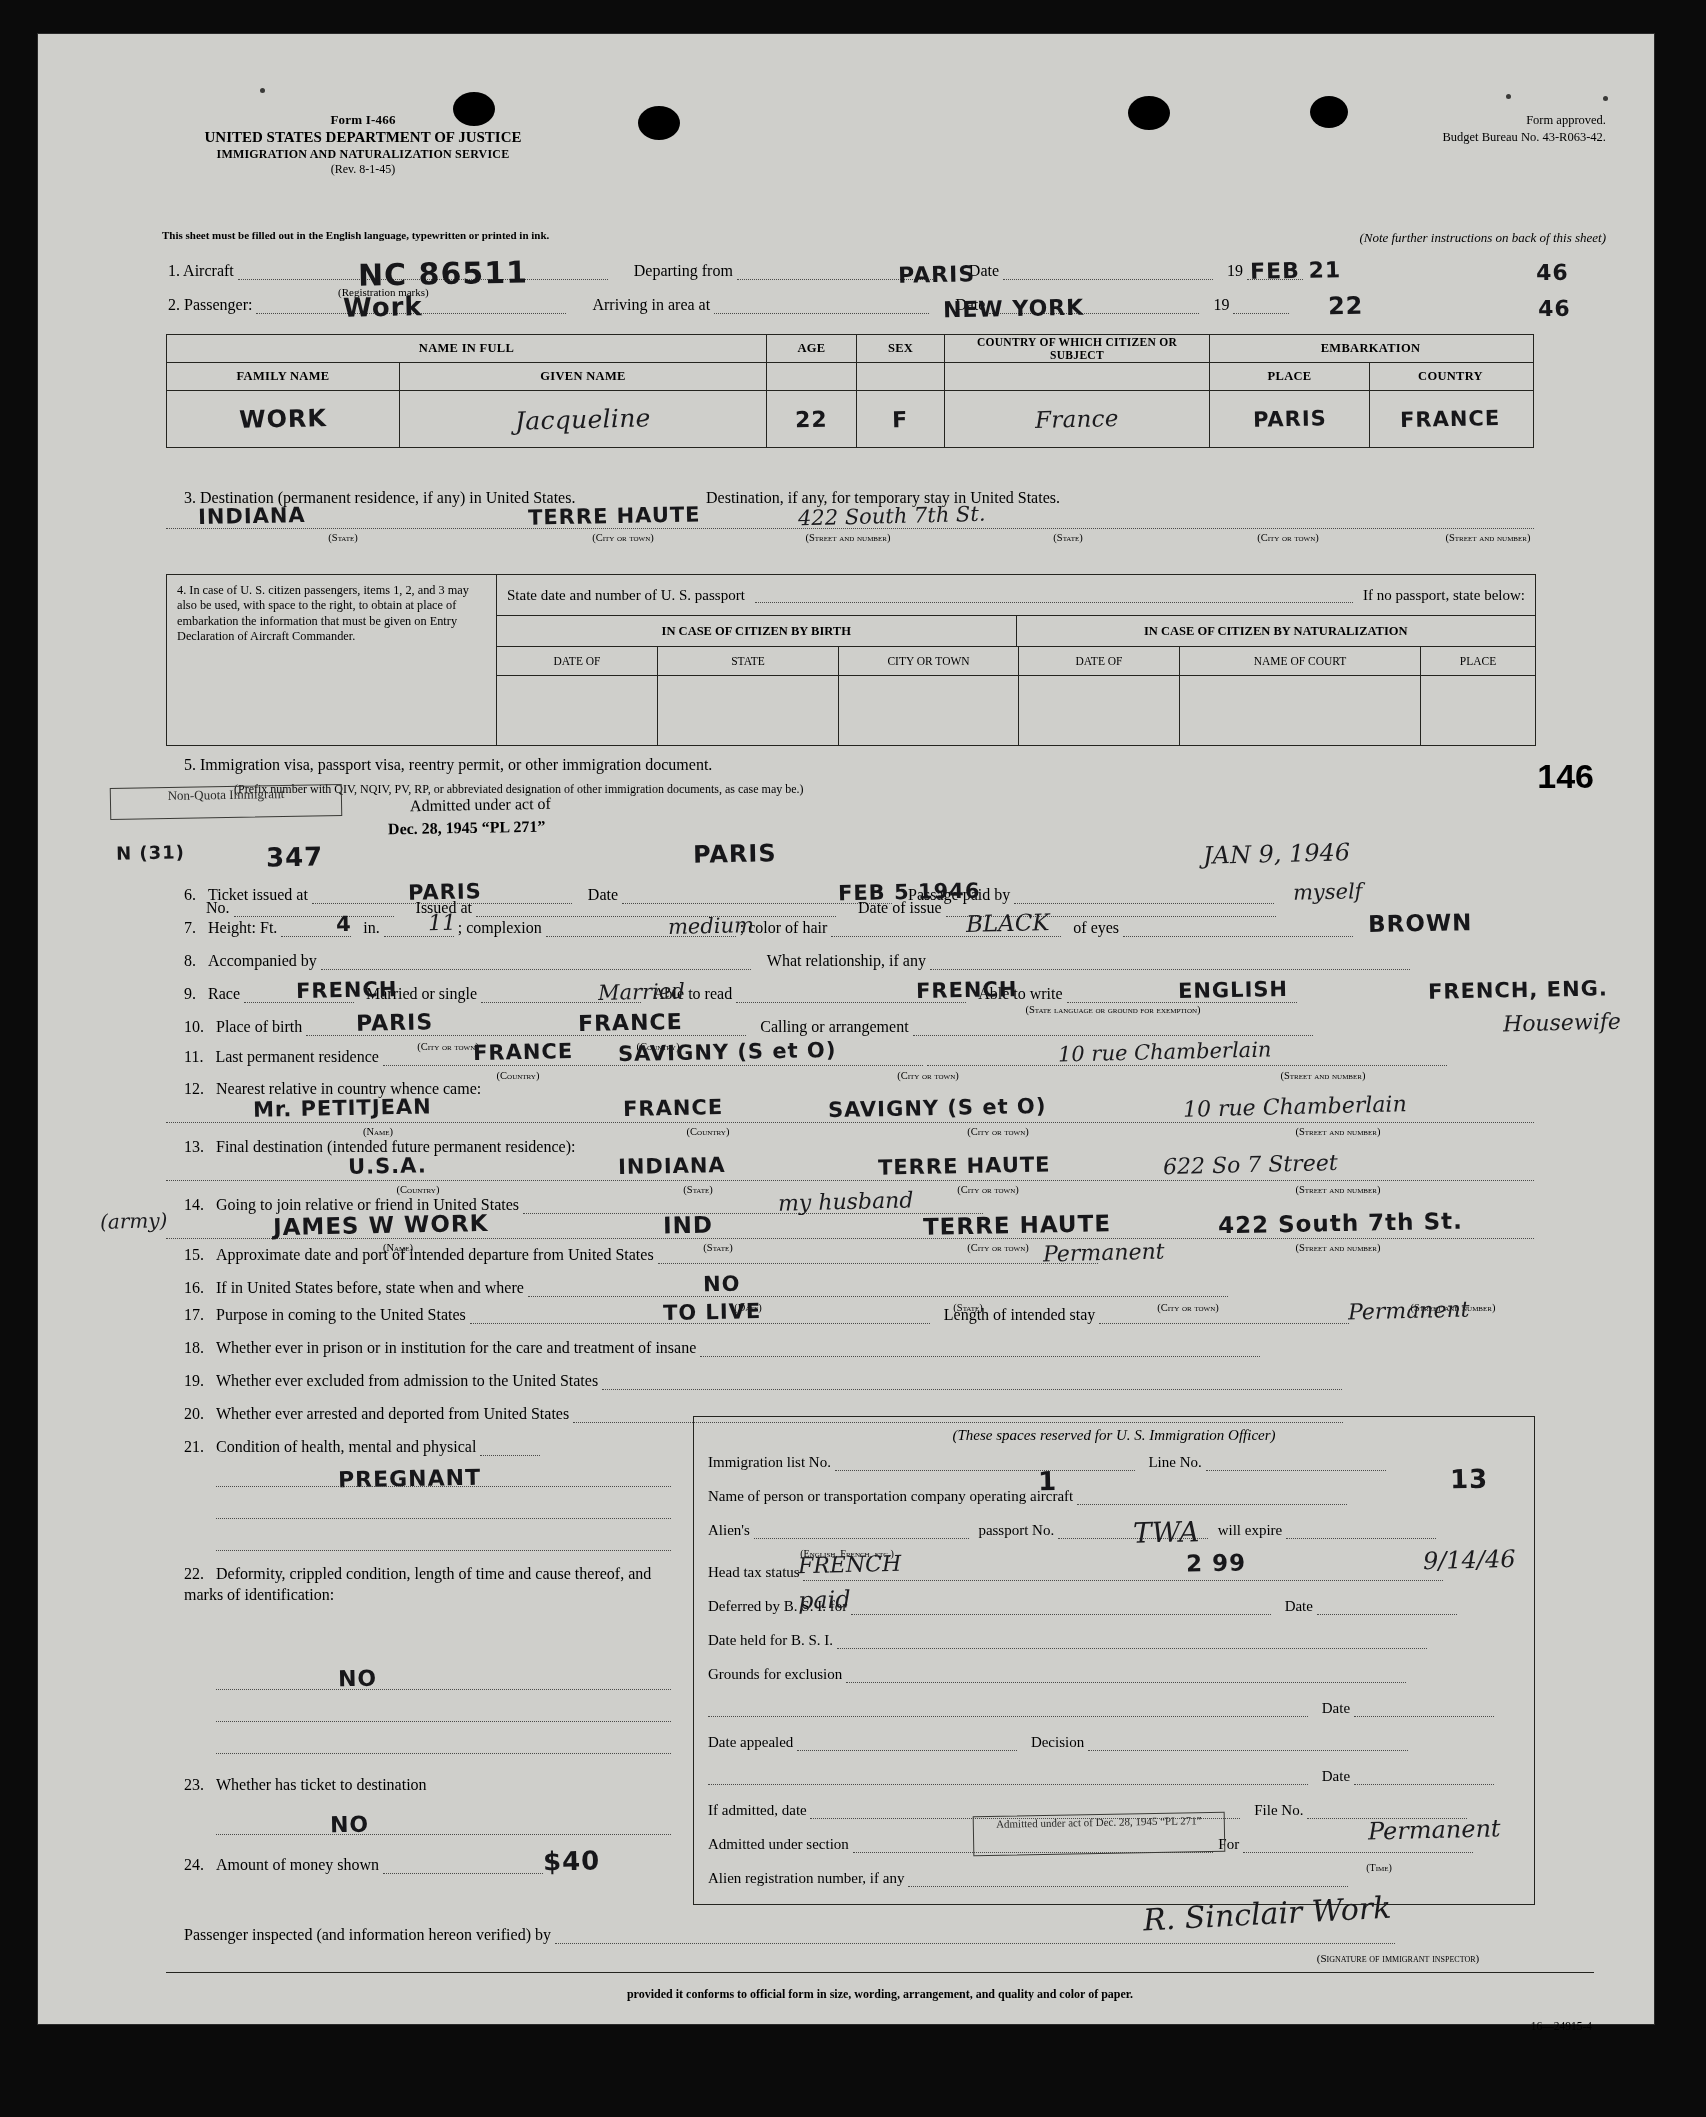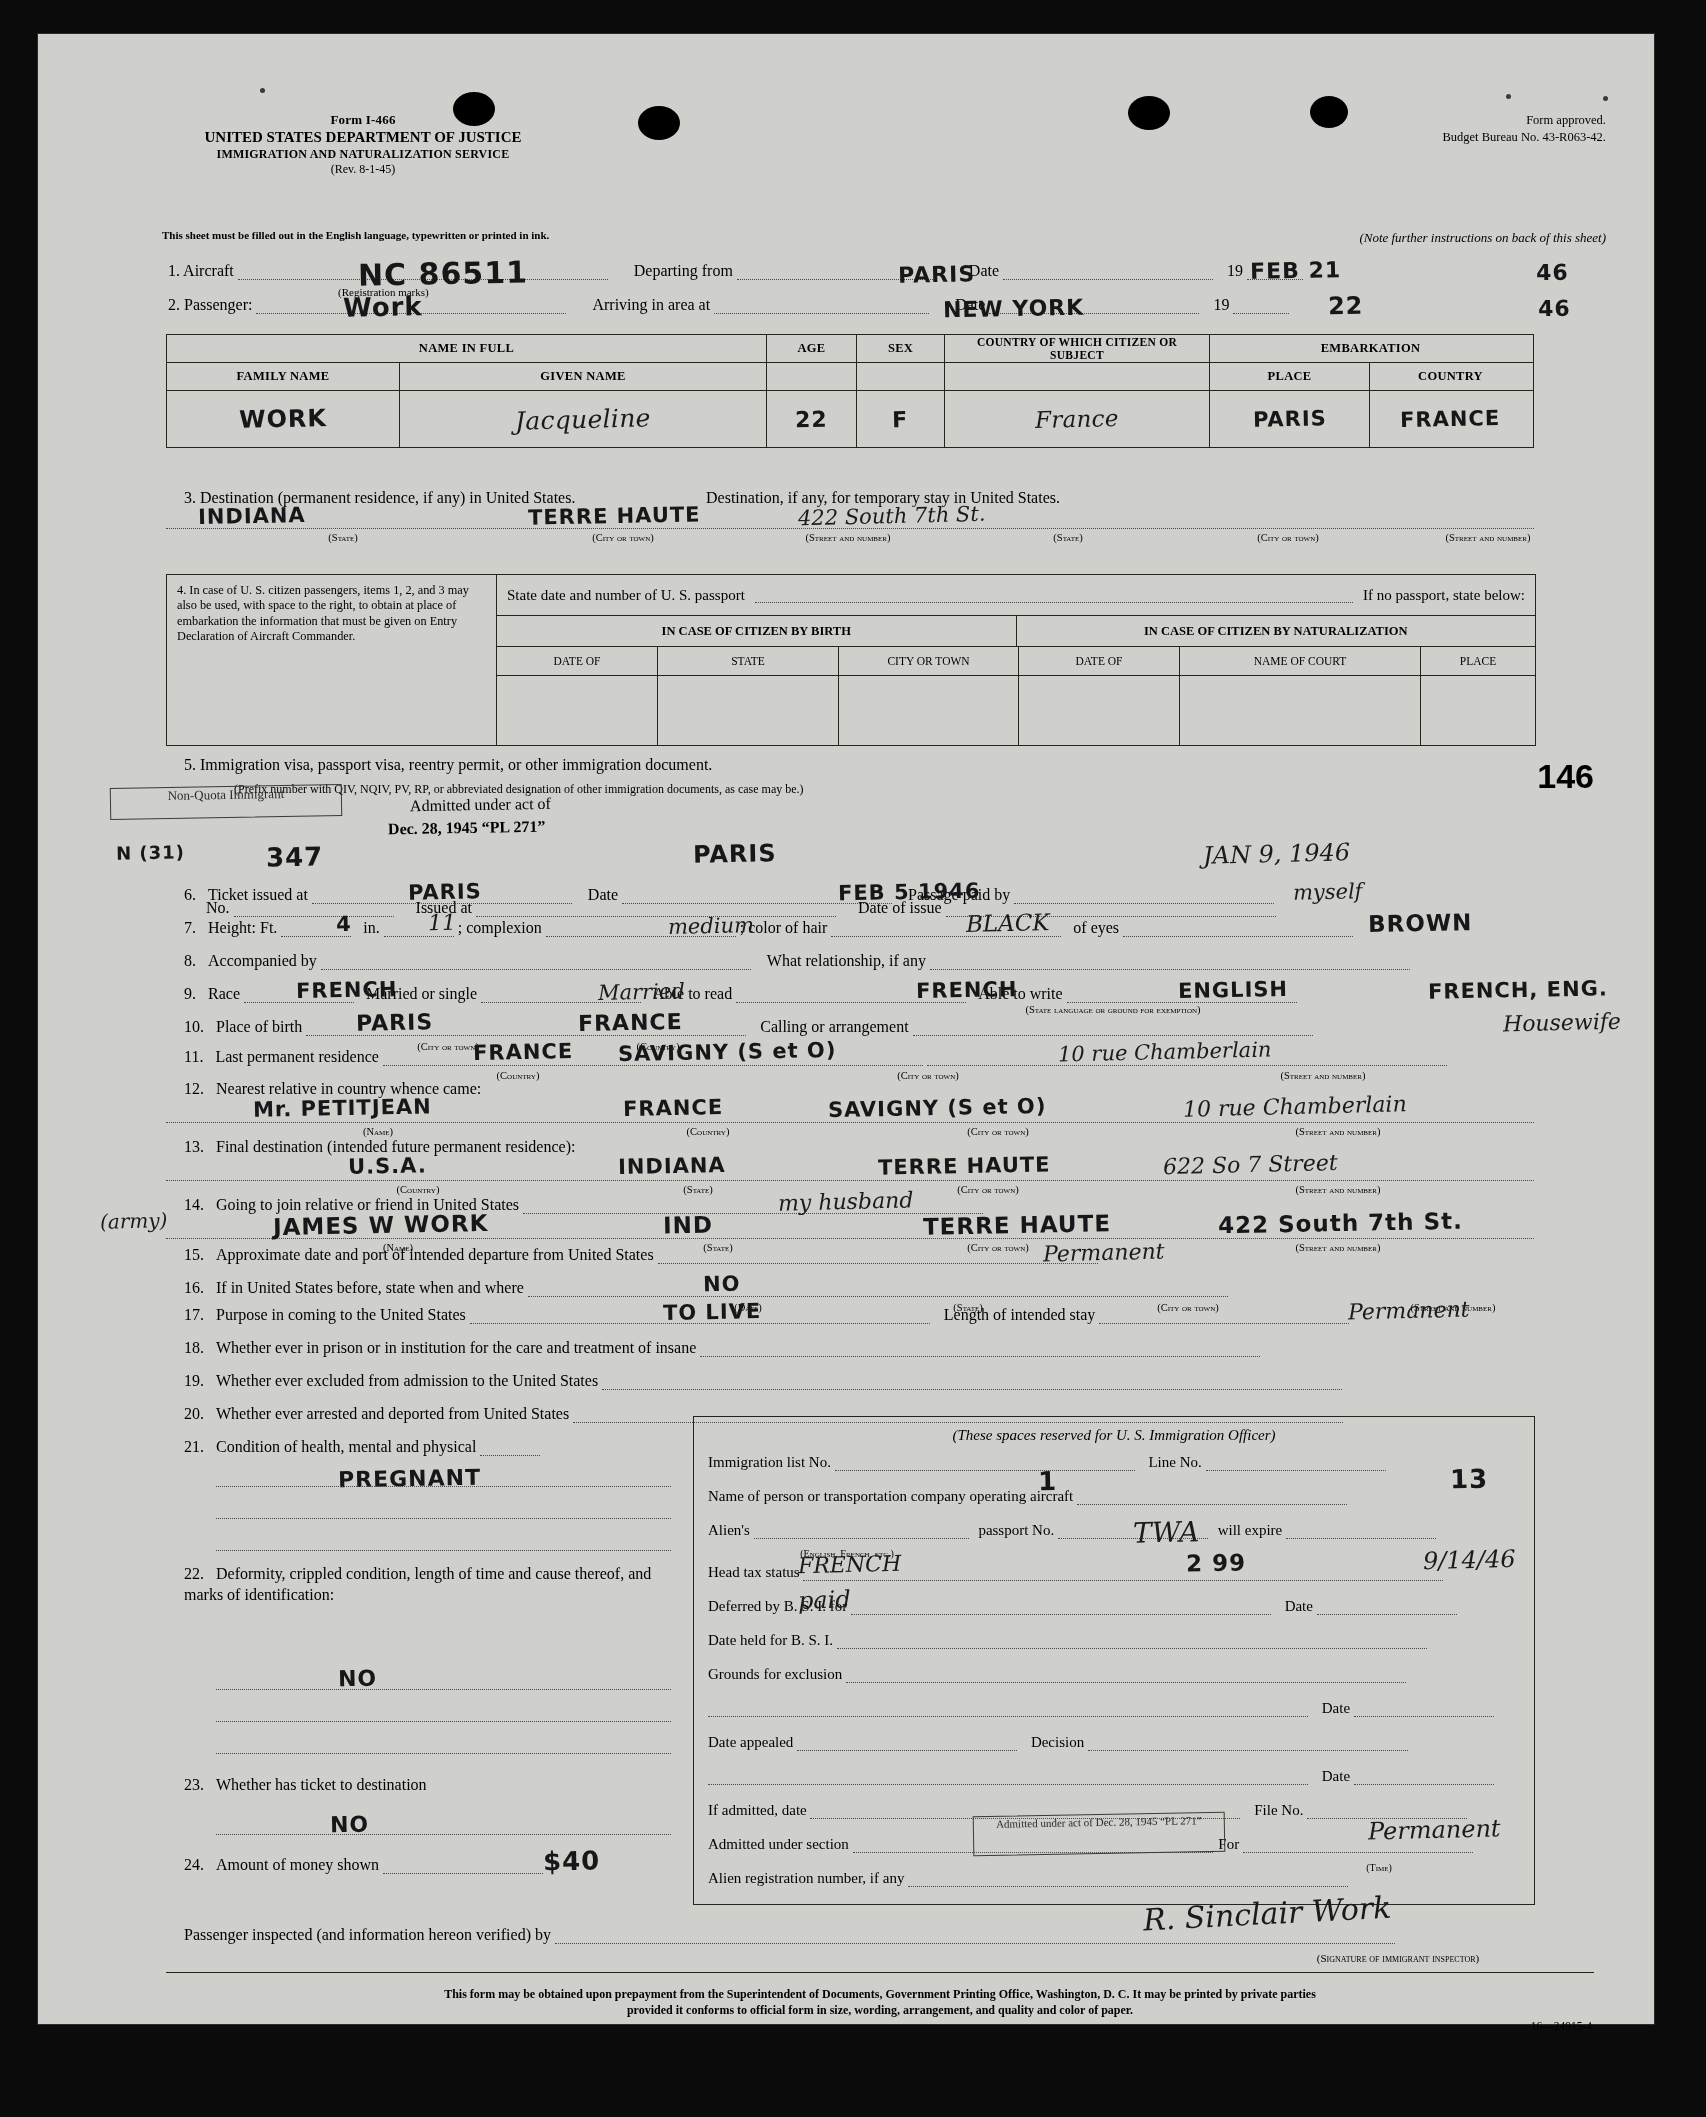--- a/index.html
+++ b/index.html
@@ -545,20 +545,19 @@
 
       <div class="q" style="left:146px;top:1892px;">
         <span>Passenger inspected (and information hereon verified) by</span>
         <span class="dl" style="width:840px;"></span>
       </div>
       <span class="sig hwpos" style="left:1105px;top:1862px;">R. Sinclair Work</span>
       <div class="sublab" style="position:absolute;left:1190px;top:1918px;width:340px;font-size:11px;">(Signature of immigrant inspector)</div>
 
       <div class="ftdiv"></div>
       <div class="footer">
-        <div>This form may be obtained upon prepayment from the Superintendent of Documents, Government Printing Office, Washington, D. C.   It may be printed by private parties</div>
         <div>provided it conforms to official form in size, wording, arrangement, and quality and color of paper.</div>
       </div>
       <div class="ftnum">16—24915-4</div>
 
     </div>
   </div>
 </div>
 
 </body></html>

